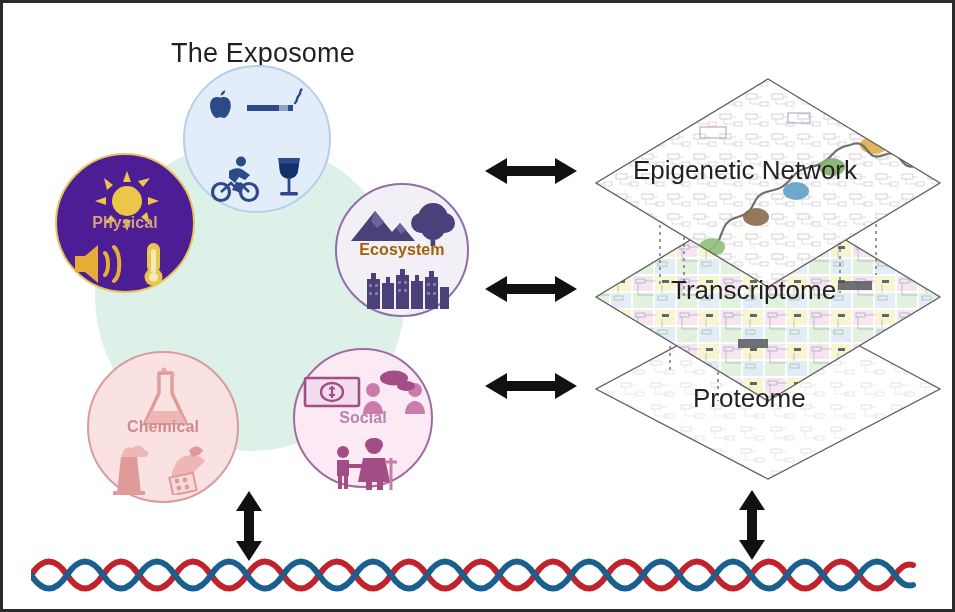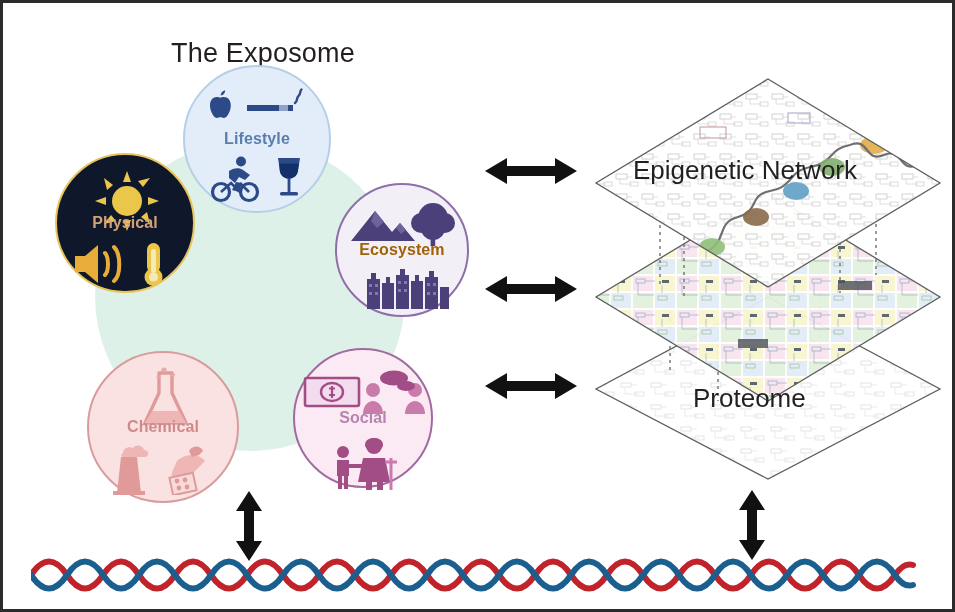--- a/index.html
+++ b/index.html
@@ -64,21 +64,21 @@
   #node-lifestyle .lbl{color:#5a7fae;}
 
   #node-ecosystem{
     left:332px;top:180px;width:134px;height:134px;
     background:#f3eff6;border-color:#8e6fa8;
   }
   #node-ecosystem .lbl{color:#a16207;}
 
   #node-physical{
     left:52px;top:150px;width:140px;height:140px;
-    background:#0f172a;border-color:#e8c55c;
+    background:#4c1d95;border-color:#e8c55c;
   }
   #node-physical .lbl{color:#d4a07a;}
 
   #node-chemical{
     left:84px;top:348px;width:152px;height:152px;
     background:#fbe2e2;border-color:#d99c9c;
   }
   #node-chemical .lbl{color:#cf8a8a;}
 
   #node-social{
@@ -132,21 +132,20 @@
       </g>
 
       <g>
         <rect x="44" y="18" width="32" height="6" fill="#2c4a87"></rect>
         <rect x="76" y="18" width="9" height="6" fill="#2c4a87" opacity=".45"></rect>
         <rect x="85" y="18" width="5" height="6" fill="#2c4a87"></rect>
         <path d="M92 16c3-2 1-5 3.5-7s1 -5 3-6.6" stroke="#2c4a87" stroke-width="2.4" fill="none" stroke-linecap="round"></path>
       </g>
     </svg>
 
-    <div class="lbl">Lifestyle</div>
 
     <svg class="ico" style="left:24px;top:88px;" width="104" height="48" viewBox="0 0 104 48">
 
       <g fill="#2c4a87">
         <circle cx="32" cy="6.5" r="5"></circle>
         <path d="M20 16c4-3 10-4 14-1l7 5-5 5-6-3-4 6-6-5z"></path>
         <path d="M27 27l6 1-3 9-7-2z"></path>
         <circle cx="12" cy="37" r="8.5" fill="none" stroke="#2c4a87" stroke-width="3.2"></circle>
         <circle cx="40" cy="37" r="8.5" fill="none" stroke="#2c4a87" stroke-width="3.2"></circle>
         <path d="M12 37l10-9 9 9" stroke="#2c4a87" stroke-width="2.6" fill="none"></path>
@@ -440,20 +439,21 @@
           <rect x="112" y="56" width="26" height="11" fill="none" stroke="#c7a0a0" stroke-width="1.1"></rect>
           <rect x="200" y="42" width="22" height="10" fill="none" stroke="#b0a8c8" stroke-width="1.1"></rect>
         </g>
         <polygon points="180,8 352,112 180,216 8,112" fill="none" stroke="#5d5d5d" stroke-width="1.3"></polygon>
       </g>
     </svg>
   </div>
 
   <div class="layer-label" id="lbl-epigenetic">Epigenetic Network</div>
 
+  <div class="layer-label" id="lbl-transcriptome">Transcriptome</div>
 
   <div class="layer-label" id="lbl-proteome">Proteome</div>
 
   <svg id="dna" width="886" height="40" viewBox="0 0 886 40">
     <g fill="none" stroke-width="6" stroke-linecap="round">
       <path d="M0,20 C12,2 24,2 36,20 C48,38 60,38 72,20 C84,2 96,2 108,20 C120,38 132,38 144,20
                C156,2 168,2 180,20 C192,38 204,38 216,20 C228,2 240,2 252,20 C264,38 276,38 288,20
                C300,2 312,2 324,20 C336,38 348,38 360,20 C372,2 384,2 396,20 C408,38 420,38 432,20
                C444,2 456,2 468,20 C480,38 492,38 504,20 C516,2 528,2 540,20 C552,38 564,38 576,20
                C588,2 600,2 612,20 C624,38 636,38 648,20 C660,2 672,2 684,20 C696,38 708,38 720,20

